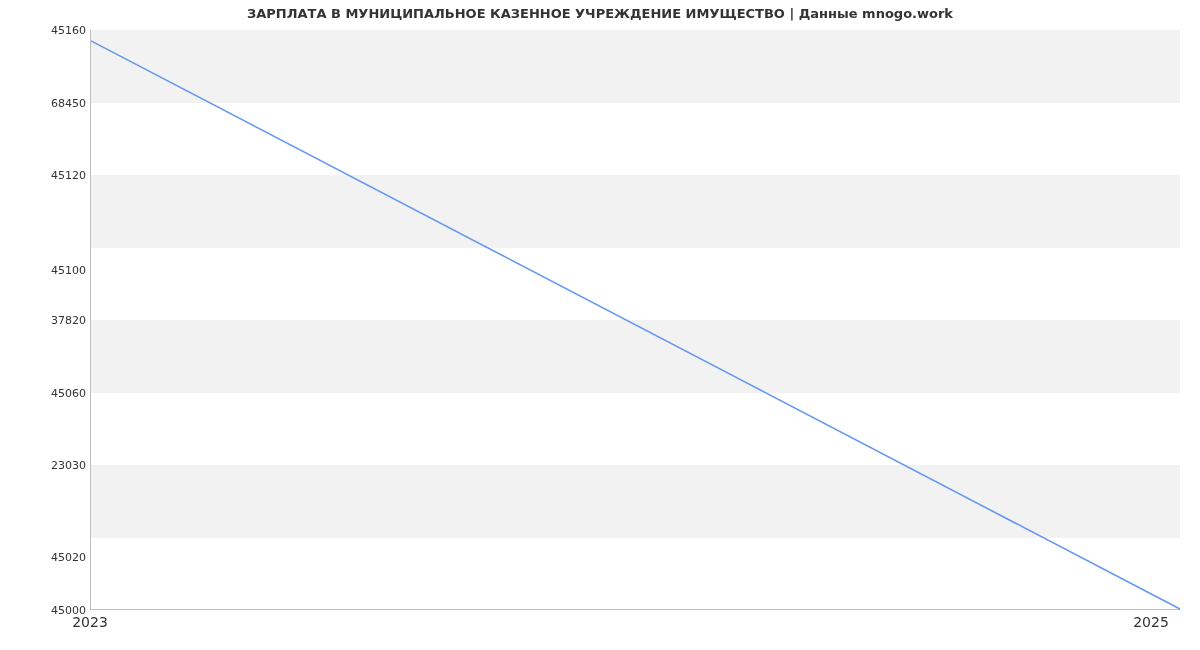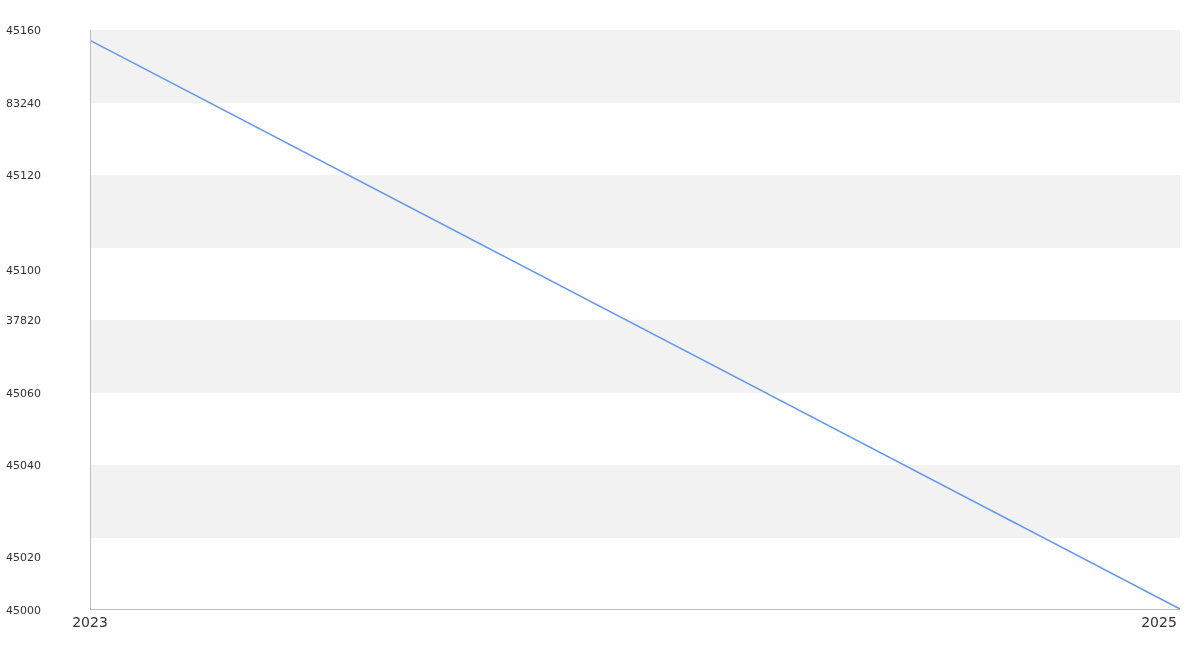--- a/index.html
+++ b/index.html
@@ -43,21 +43,21 @@
     left: 0;
     width: 100%;
     background: #f2f2f2;
   }
   .ytick {
     position: absolute;
     right: 1114px; 
     transform: translateY(-50%);
     font-size: 11px;
     color: #333;
-    text-align: left;
+    text-align: right;
     width: 80px;
   }
   .xtick {
     position: absolute;
     top: 614px;
     font-size: 14px;
     color: #333;
     transform: translateX(-50%);
   }
   svg.line-layer {
@@ -72,35 +72,36 @@
     fill: none;
     stroke: #6699ee;
     stroke-width: 1.6;
   }
 </style>
 </head>
 <body>
 
 <div class="chart-wrap">
 
+  <div class="title">ЗАРПЛАТА В МУНИЦИПАЛЬНОЕ КАЗЕННОЕ УЧРЕЖДЕНИЕ ИМУЩЕСТВО | Данные mnogo.work</div>
 
   <div class="plot">
       <div class="band" style="top: 0px; height: 72.5px;"></div>
       <div class="band" style="top: 145px; height: 72.5px;"></div>
       <div class="band" style="top: 290px; height: 72.5px;"></div>
       <div class="band" style="top: 435px; height: 72.5px;"></div>
     <svg class="line-layer" viewBox="0 0 1090 580" preserveAspectRatio="none">
       <polyline class="series-line" points="0,10.875 1090,580" style="stroke: rgb(102, 153, 238);"></polyline>
     </svg>
   </div>
 
 <div class="ytick" style="top: 610px;">45000</div>
     <div class="ytick" style="top: 537.5px; margin-top: 19px;">45020</div>
-    <div class="ytick" style="top: 465px;">45040</div>
+    <div class="ytick" style="top: 465px;">23030</div>
     <div class="ytick" style="top: 392.5px;">45060</div>
     <div class="ytick" style="top: 320px;">37820</div>
     <div class="ytick" style="top: 247.5px; margin-top: 22px;">45100</div>
     <div class="ytick" style="top: 175px;">45120</div>
-    <div class="ytick" style="top: 102.5px;">83240</div>
+    <div class="ytick" style="top: 102.5px;">68450</div>
     <div class="ytick" style="top: 30px;">45160</div>
     <div class="xtick" style="left: 90px;">2023</div>
-    <div class="xtick" style="left: 1151px; margin-left: 8px;">2025</div>
+    <div class="xtick" style="left: 1151px;">2025</div>
   </div>
 
 </body></html>

